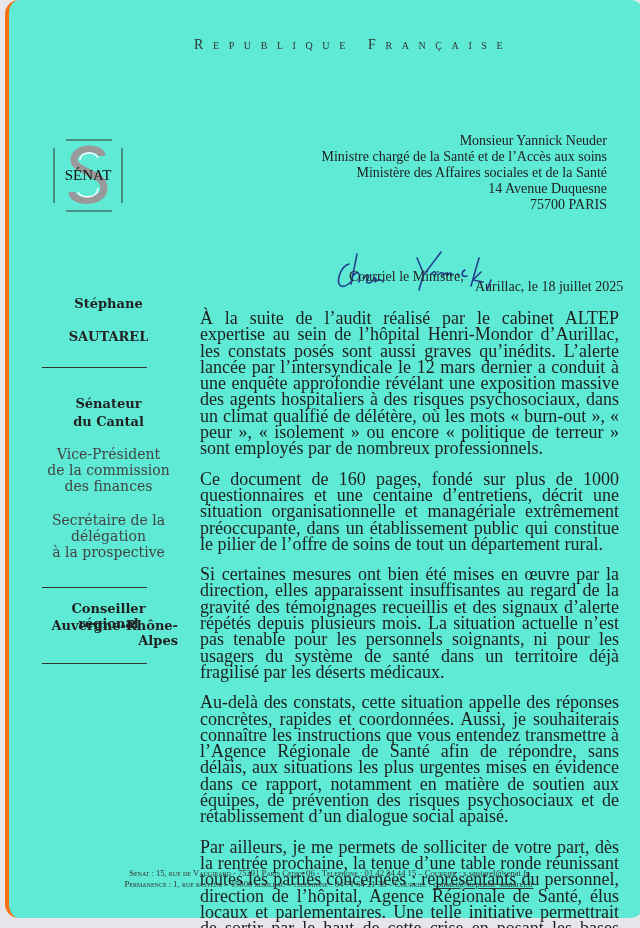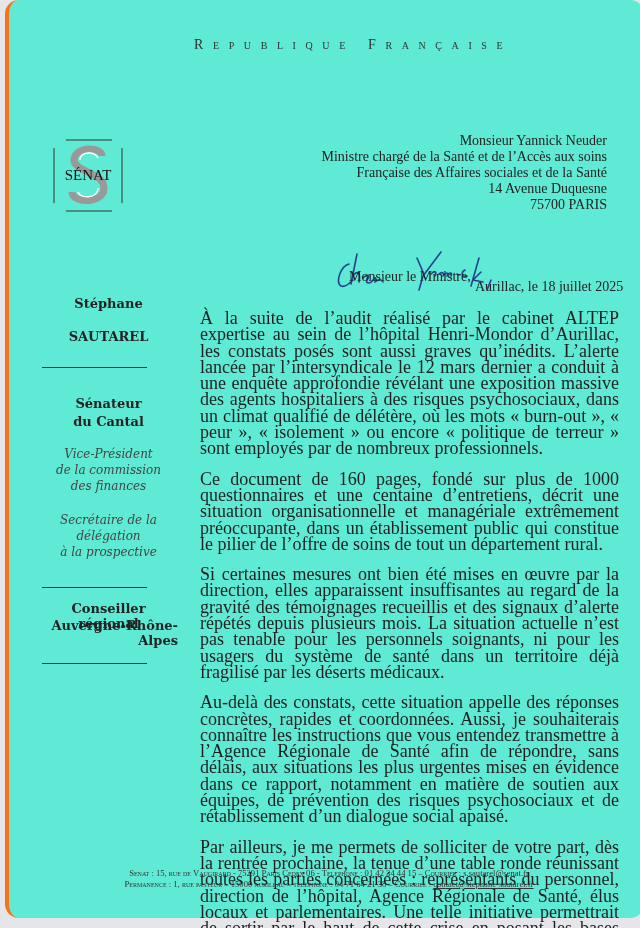--- a/index.html
+++ b/index.html
@@ -28,21 +28,21 @@
   }
   .date { position: absolute; left: 466px; top: 238px; font-size: 14px; margin-top: 41px; }
   .sig { position: absolute; left: 322px; top: 244px; width: 175px; height: 52px; }
   .salutation { position: absolute; left: 340px; top: 269px; font-size: 14px; }
 
   .side {
     position: absolute; left: 30px; width: 139px; text-align: center;
     font-family: "DejaVu Serif", serif; color: #222;
   }
   .side.bold { font-weight: bold; font-size: 13px; }
-  .side.ital { font-style: italic; font-size: 12px; line-height: 16px; color: #444; }
+  .side.ital { font-size: 14px; line-height: 16px; color: #444; }
   .rule { position: absolute; left: 33px; width: 105px; height: 0; border-top: 1px solid #333; }
 
   .body-text {
     position: absolute; left: 191px; width: 419px;
     font-size: 18px; line-height: 16.3px; text-align: justify; color: #1f1f1f;
   }
   .body-text p { margin: 0 0 14px 0; }
 
   .footer {
     position: absolute; left: 30px; width: 580px; top: 868px;
@@ -68,42 +68,42 @@
     <line x1="70" y1="10" x2="70" y2="65" stroke="#333" stroke-width="1"></line>
     <path d="M50 18 C50 8, 22 8, 22 22 C22 34, 52 34, 52 50 C52 66, 20 66, 20 54" fill="none" stroke="#999" stroke-width="7"></path>
     <path d="M46 20 C44 13, 28 13, 28 22" fill="none" stroke="#fff" stroke-width="1.5"></path>
     <path d="M26 54 C28 61, 46 61, 46 50" fill="none" stroke="#fff" stroke-width="1.5"></path>
     <text x="36" y="42" text-anchor="middle" font-family="Liberation Serif, serif" font-size="15" fill="#111">SÉNAT</text>
   </svg>
 
   <div class="recipient">
     <div>Monsieur Yannick Neuder</div>
     <div>Ministre chargé de la Santé et de l’Accès aux soins</div>
-    <div>Française des Affaires sociales et de la Santé</div>
+    <div>Ministère des Affaires sociales et de la Santé</div>
     <div>14 Avenue Duquesne</div>
     <div>75700 PARIS</div>
   </div>
 
   <div class="date">Aurillac, le 18 juillet 2025</div>
 
   <svg class="sig" viewBox="0 0 175 52">
     <title>Cher Yannick,</title>
     <g fill="none" stroke="#23408e" stroke-width="1.6" stroke-linecap="round" stroke-linejoin="round">
       <path d="M18 20 C10 22, 4 38, 10 42 C14 44, 20 38, 22 36"></path>
       <path d="M26 10 L20 40 M22 32 C26 26, 30 28, 28 38"></path>
       <path d="M32 34 C36 30, 40 30, 36 36 C34 40, 40 40, 42 36 C44 32, 46 34, 44 38 C46 36, 50 34, 52 38"></path>
       <path d="M86 14 L92 28 M110 8 L92 32 L88 46"></path>
       <path d="M100 30 C104 26, 106 28, 104 32 M108 30 C110 28, 114 28, 112 32 C114 28, 118 28, 116 32 C118 28, 122 28, 120 32"></path>
       <path d="M126 30 L128 31 M134 26 C130 28, 130 34, 136 32"></path>
       <path d="M148 14 L140 42 M150 28 L142 36 L152 38"></path>
       <path d="M160 36 L156 46"></path>
     </g>
   </svg>
 
-  <div class="salutation">Monsieur le Ministre,</div>
+  <div class="salutation">Courriel le Ministre,</div>
 
   <div class="side bold" style="top:296px;">Stéphane</div>
   <div class="side bold" style="top:329px;">SAUTAREL</div>
   <div class="rule" style="top:367px;"></div>
   <div class="side bold" style="top:396px;">Sénateur</div>
   <div class="side bold" style="top:414px;">du Cantal</div>
 
   <div class="side ital" style="top:446px;">
     <div>Vice-Président</div>
     <div>de la commission</div>

